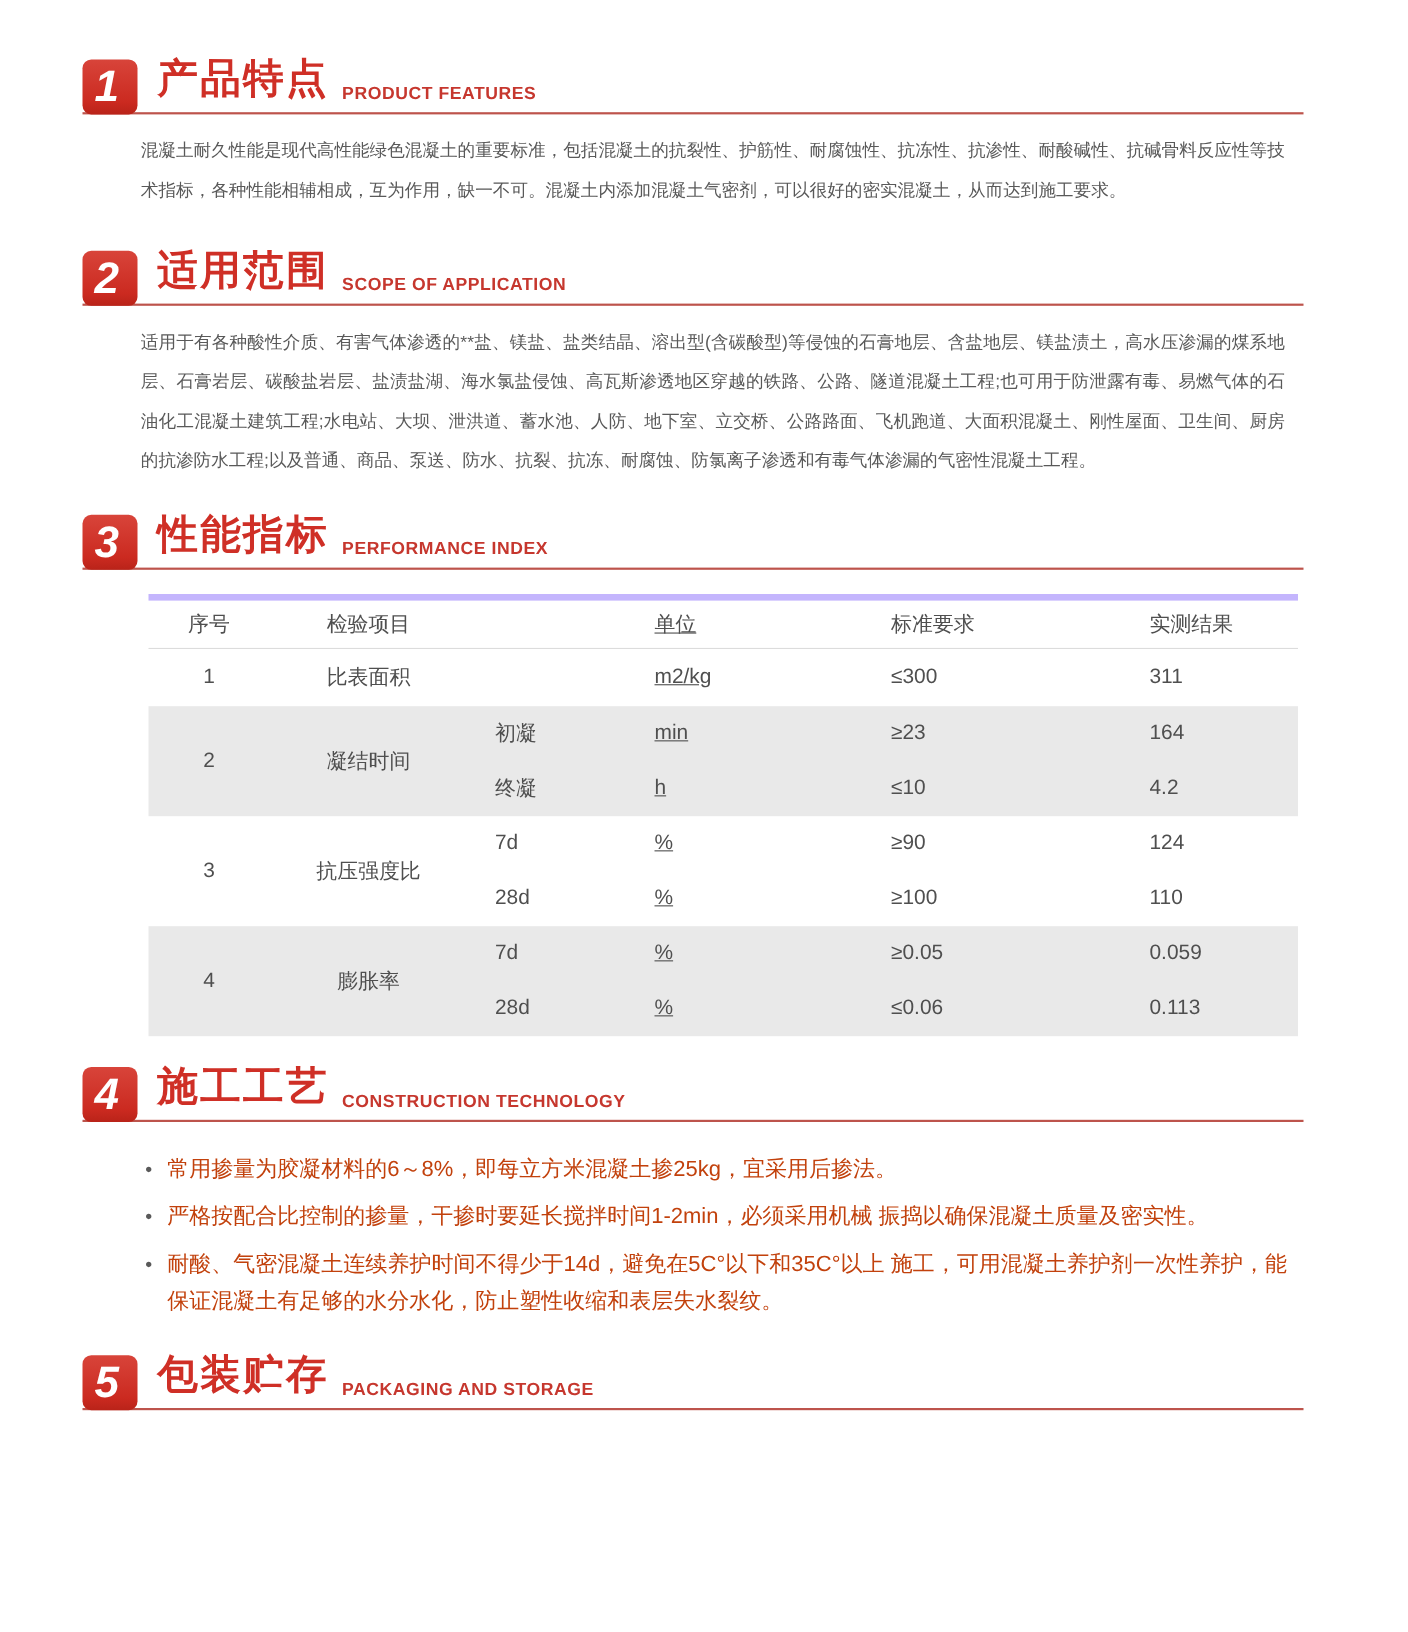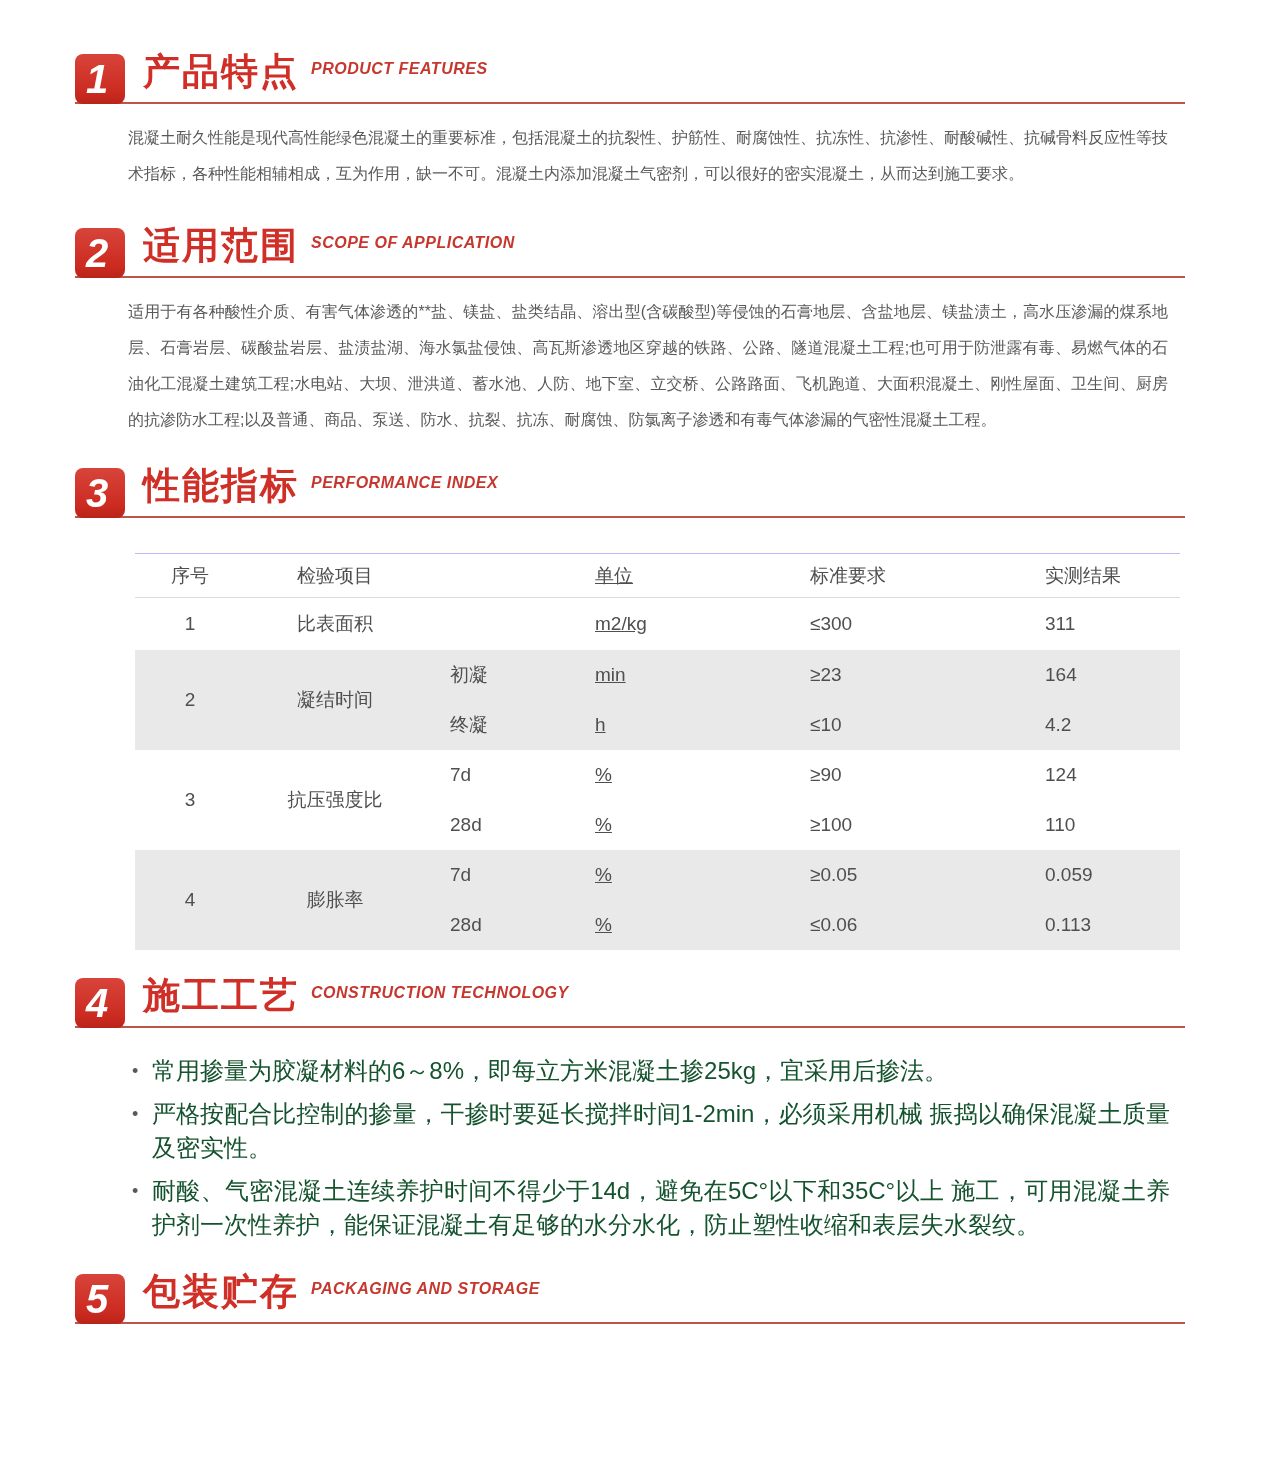--- a/index.html
+++ b/index.html
@@ -47,37 +47,36 @@
     margin-left: 18px;
     line-height: 1;
     padding-bottom: 12px;
   }
   .title-en {
     color: #c6372e;
     font-size: 16px;
     font-weight: bold;
     margin-left: 12px;
     line-height: 1;
-    padding-bottom: 25px;
+    padding-bottom: 8px;
     letter-spacing: 0.5px;
-    font-style: italic;
   }
   
   .para {
     margin: 16px 112px 0 128px;
     color: #595959;
     font-size: 16px;
     line-height: 36px;
     text-align: justify;
   }
   
   .perf-table {
-    margin: 35px 100px 0 135px;
+    margin: 22px 100px 0 135px;
     width: 1045px;
-    border-top: 1px solid #c4b5fd;
+    border-top: 6px solid #c4b5fd;
     color: #4f4f4f;
     font-size: 19px;
   }
   .t-grid {
     display: grid;
     grid-template-columns: 110px 180px 150px 215px 230px 1fr;
     align-items: center;
   }
   .t-header { height: 44px; border-bottom: 1px solid #dcdcdc; }
   .t-header .c { font-size: 19px; color: #4f4f4f; }
@@ -105,22 +104,22 @@
   }
   .t-group { min-height: 100px; padding: 0; }
   .t-group.h95 { min-height: 95px; }
   
   .bullets {
     margin: 26px 110px 0 130px;
     list-style: none;
   }
   .bullets li {
     position: relative;
-    color: #14532d;
-    font-size: 24px;
+    color: #c2410c;
+    font-size: 20px;
     line-height: 34px;
     padding-left: 22px;
     margin-bottom: 9px;
     text-align: justify;
   }
   .bullets li::before {
     content: "•";
     position: absolute;
     left: 2px;
     top: 0;

